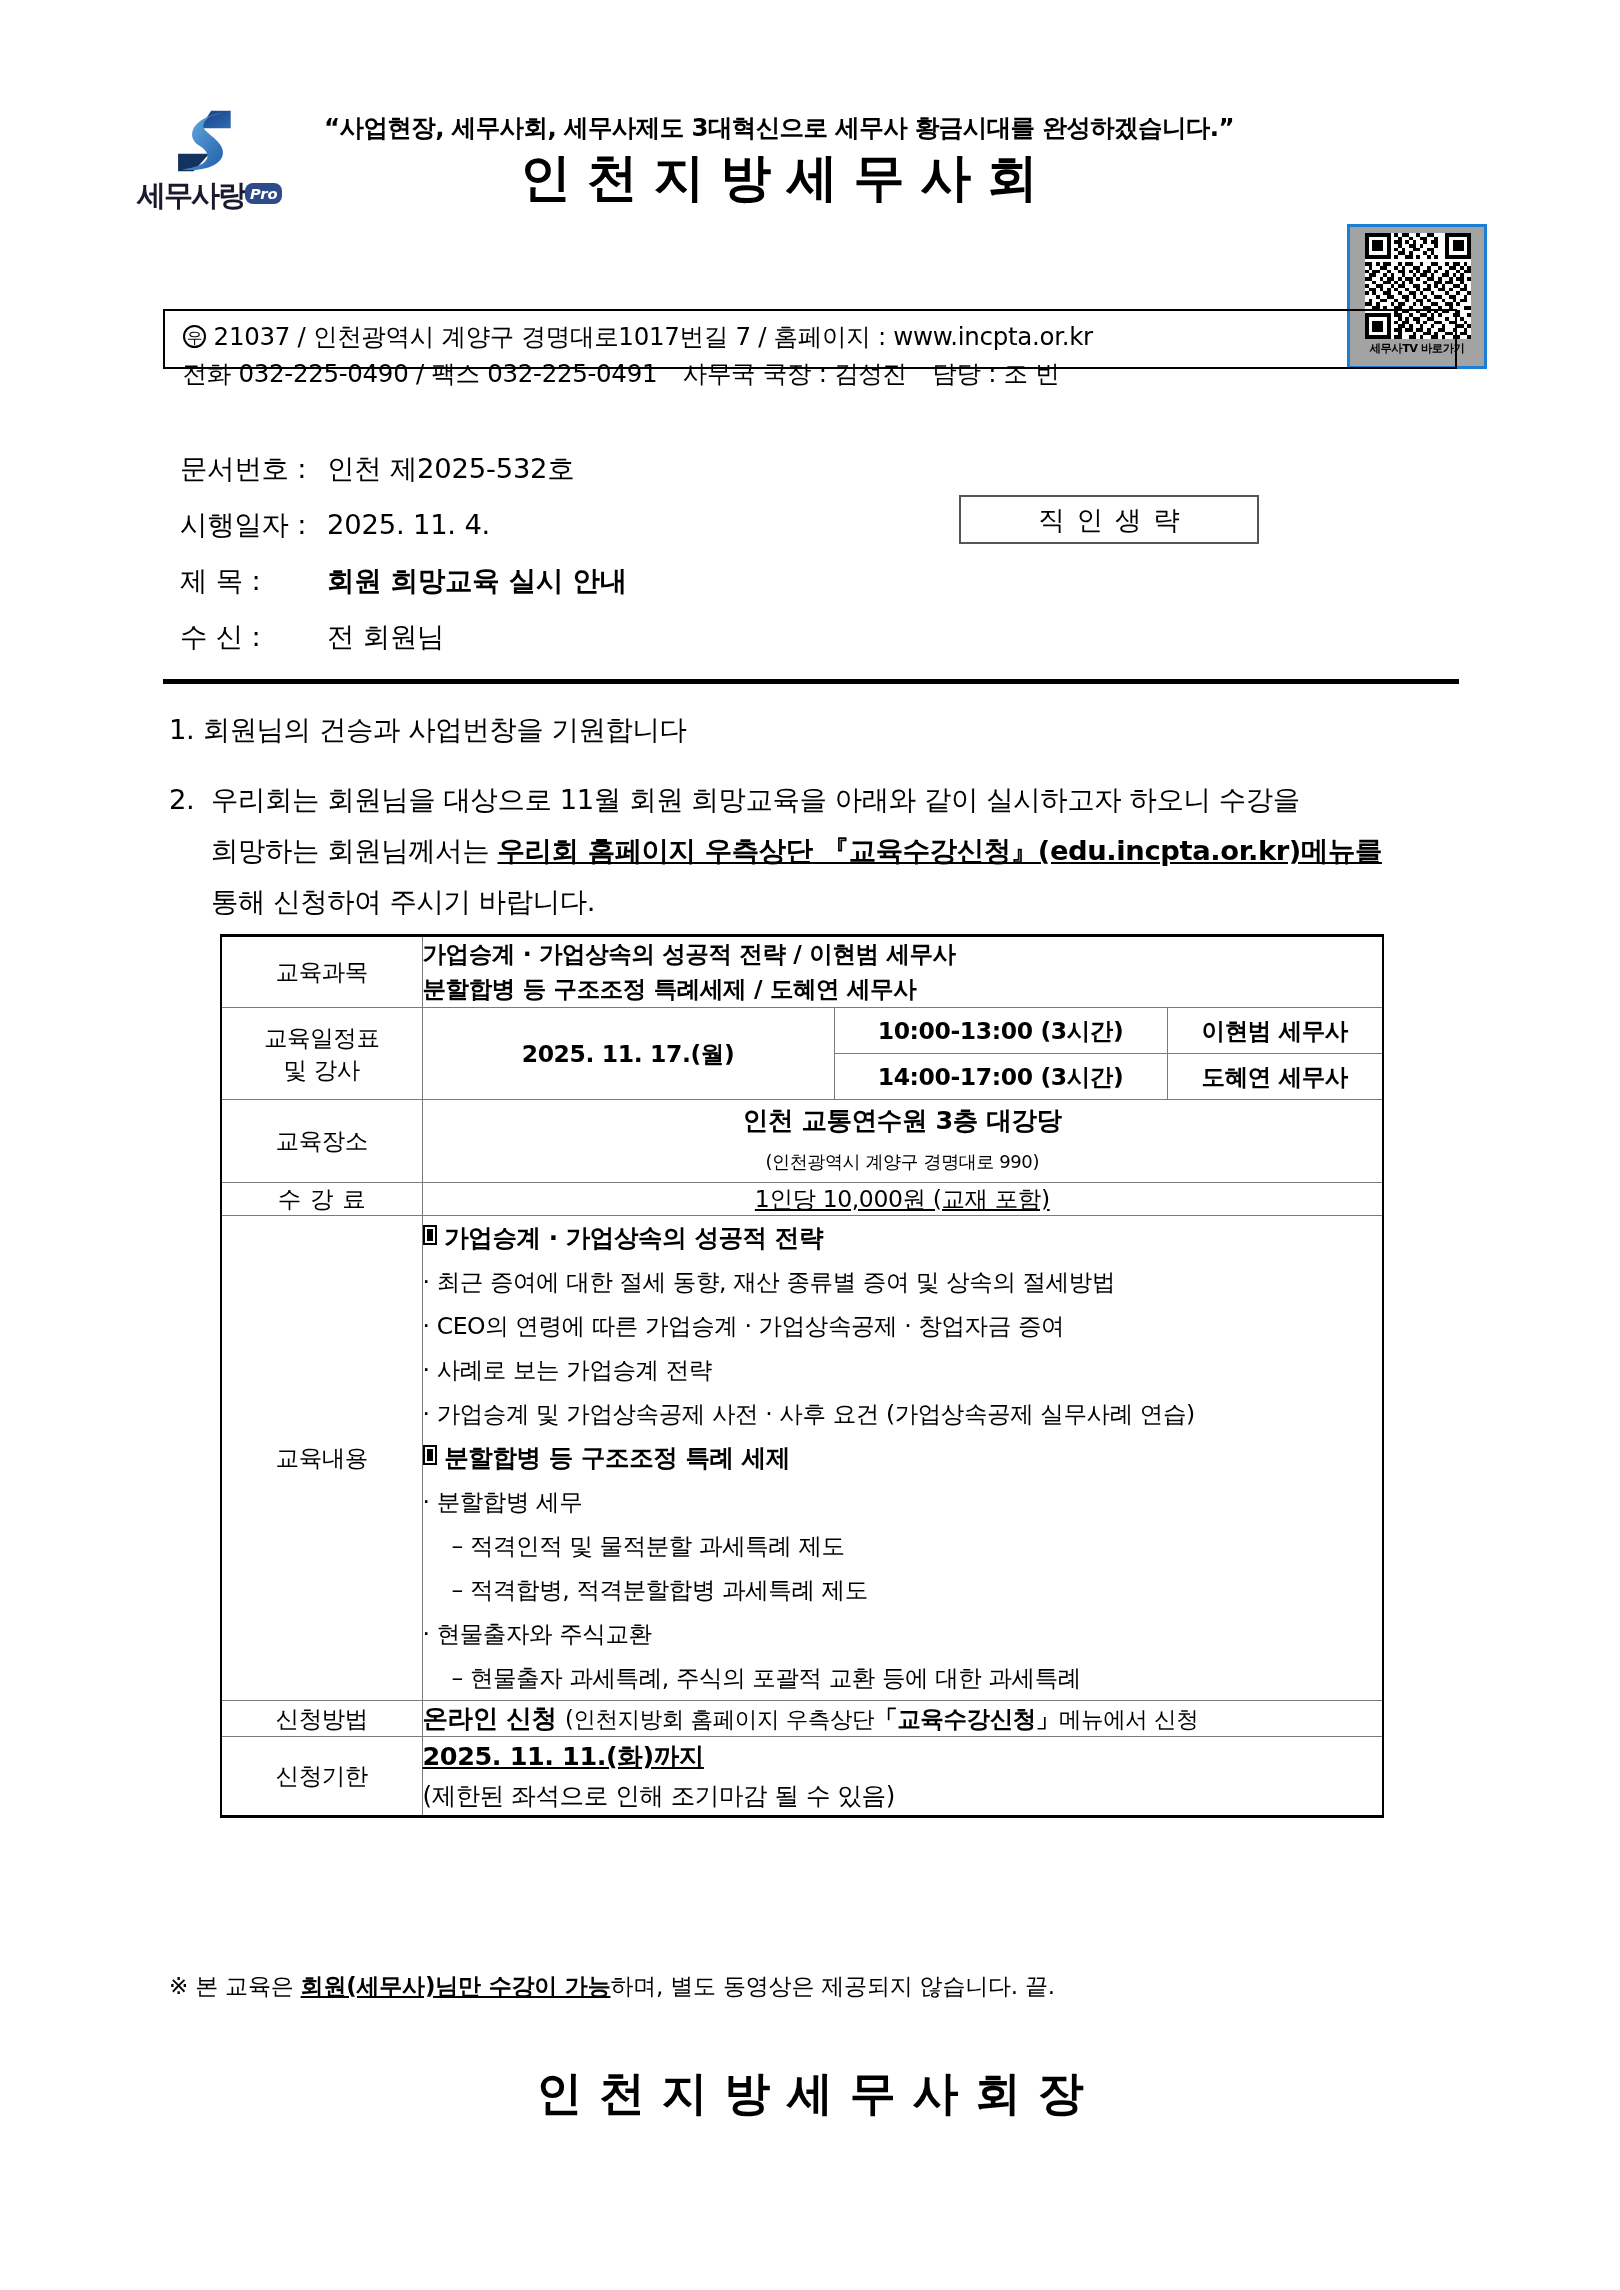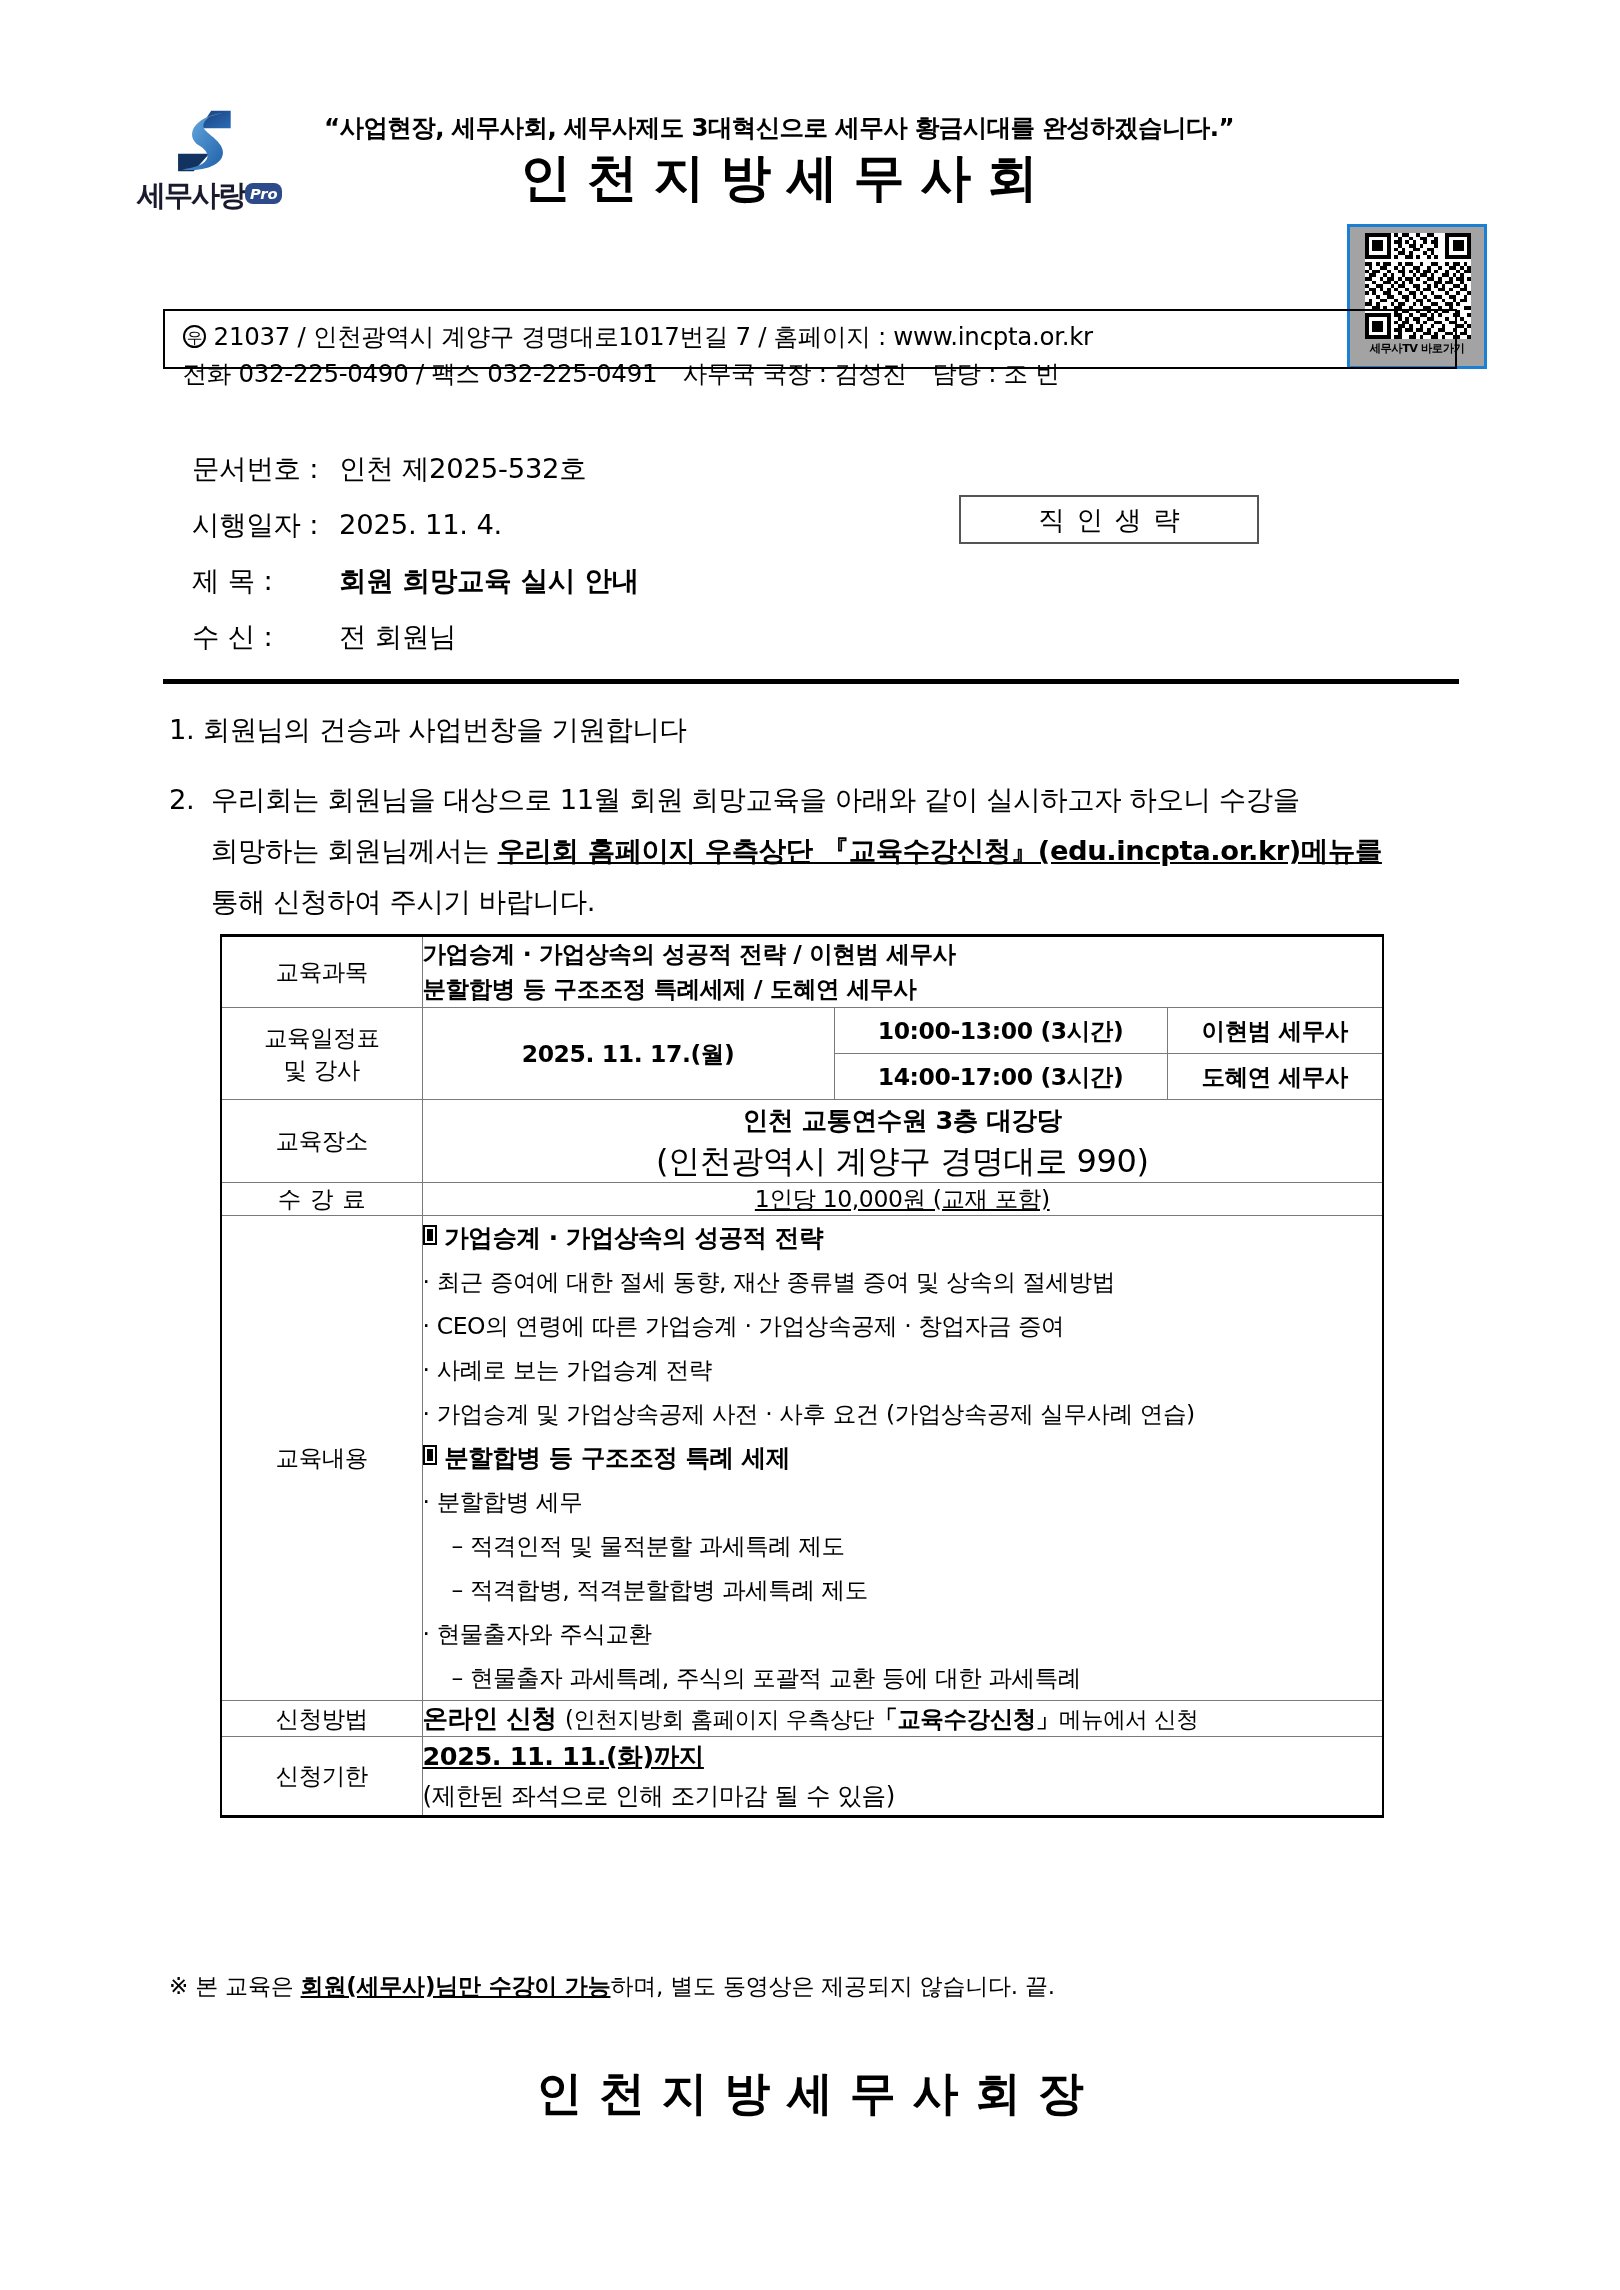--- a/index.html
+++ b/index.html
@@ -148,21 +148,21 @@
     line-height: 21.6px;
     text-align: center;
     font-size: 15.7px;
     vertical-align: 2px;
     box-sizing: border-box;
   }
 
   
   .meta {
     position: absolute;
-    left: 192px;
+    left: 180px;
     top: 441px;
     width: 784px;
   }
   .meta-row {
     font-size: 27.4px;
     line-height: 56px;
     white-space: nowrap;
     letter-spacing: -0.2px;
   }
   .meta-label {
@@ -280,21 +280,21 @@
     font-size: 24.5px;
     font-weight: bold;
     height: 45px;
   }
   .place-cell {
     text-align: center;
     line-height: 41px;
     padding: 8.8px 0;
   }
   .place-cell .l1 { font-size: 25.5px; font-weight: bold; }
-  .place-cell .l2 { font-size: 32px; }
+  .place-cell .l2 { font-size: 18px; }
   .fee-cell {
     text-align: center;
     padding: 11.8px 0;
     font-size: 24.5px;
     border-radius: 9px;
   }
   .fee-cell .ul { text-decoration: underline; }
 
   .content-cell {
     padding: 9.8px 0 11.8px 13.7px;

